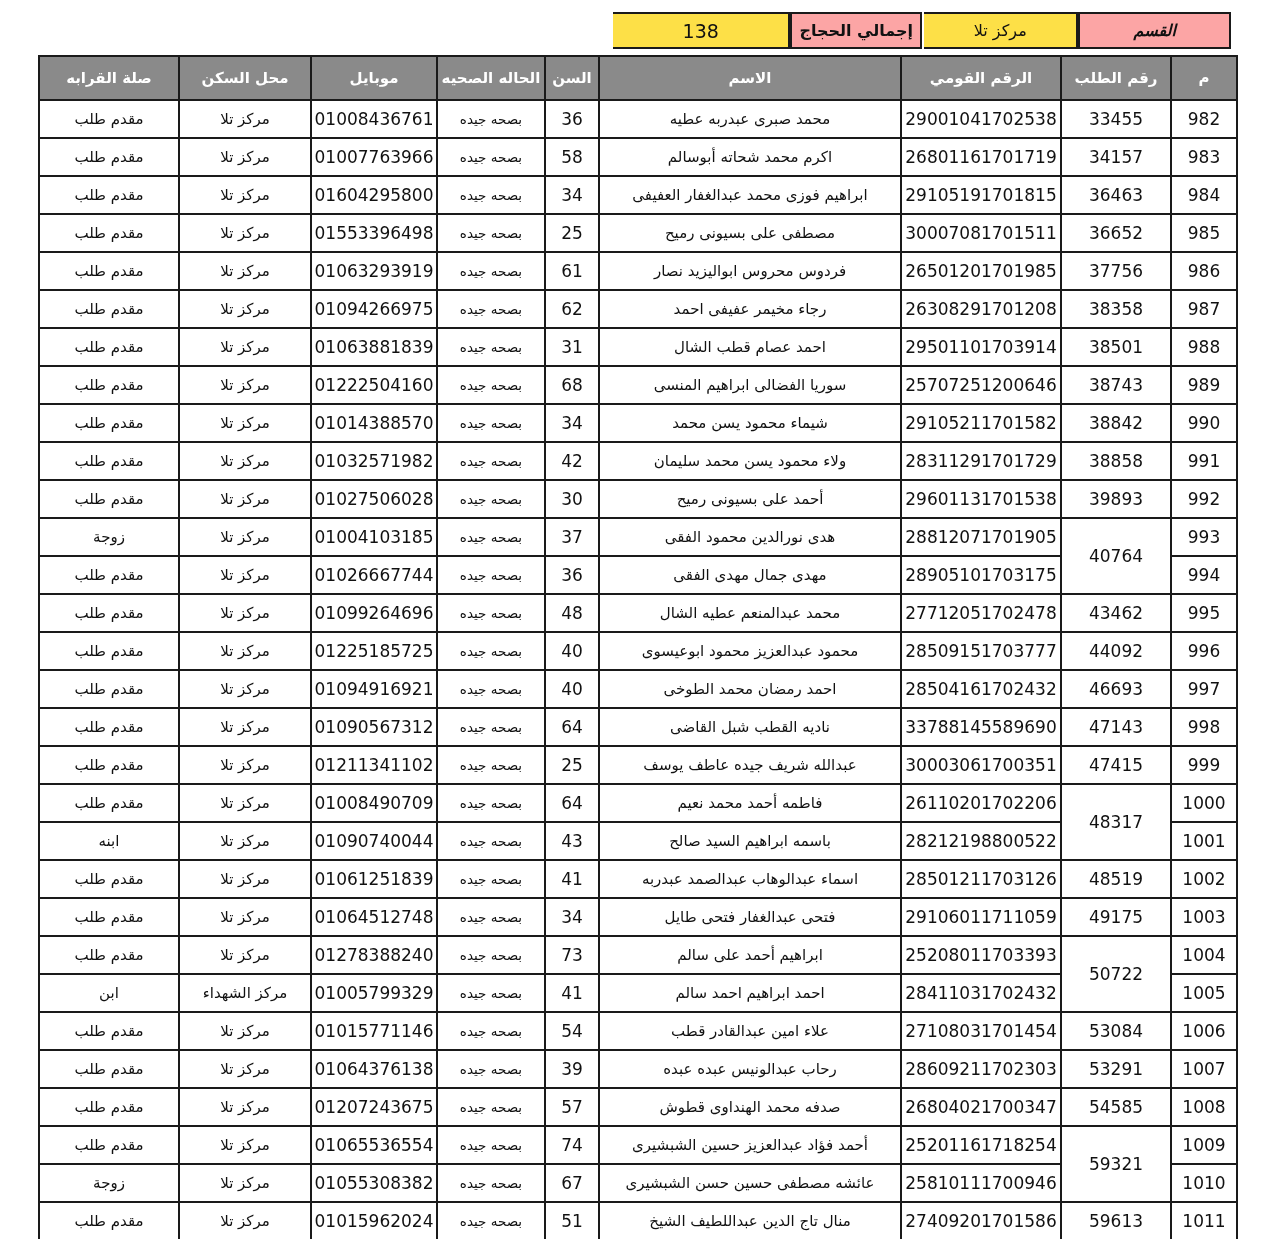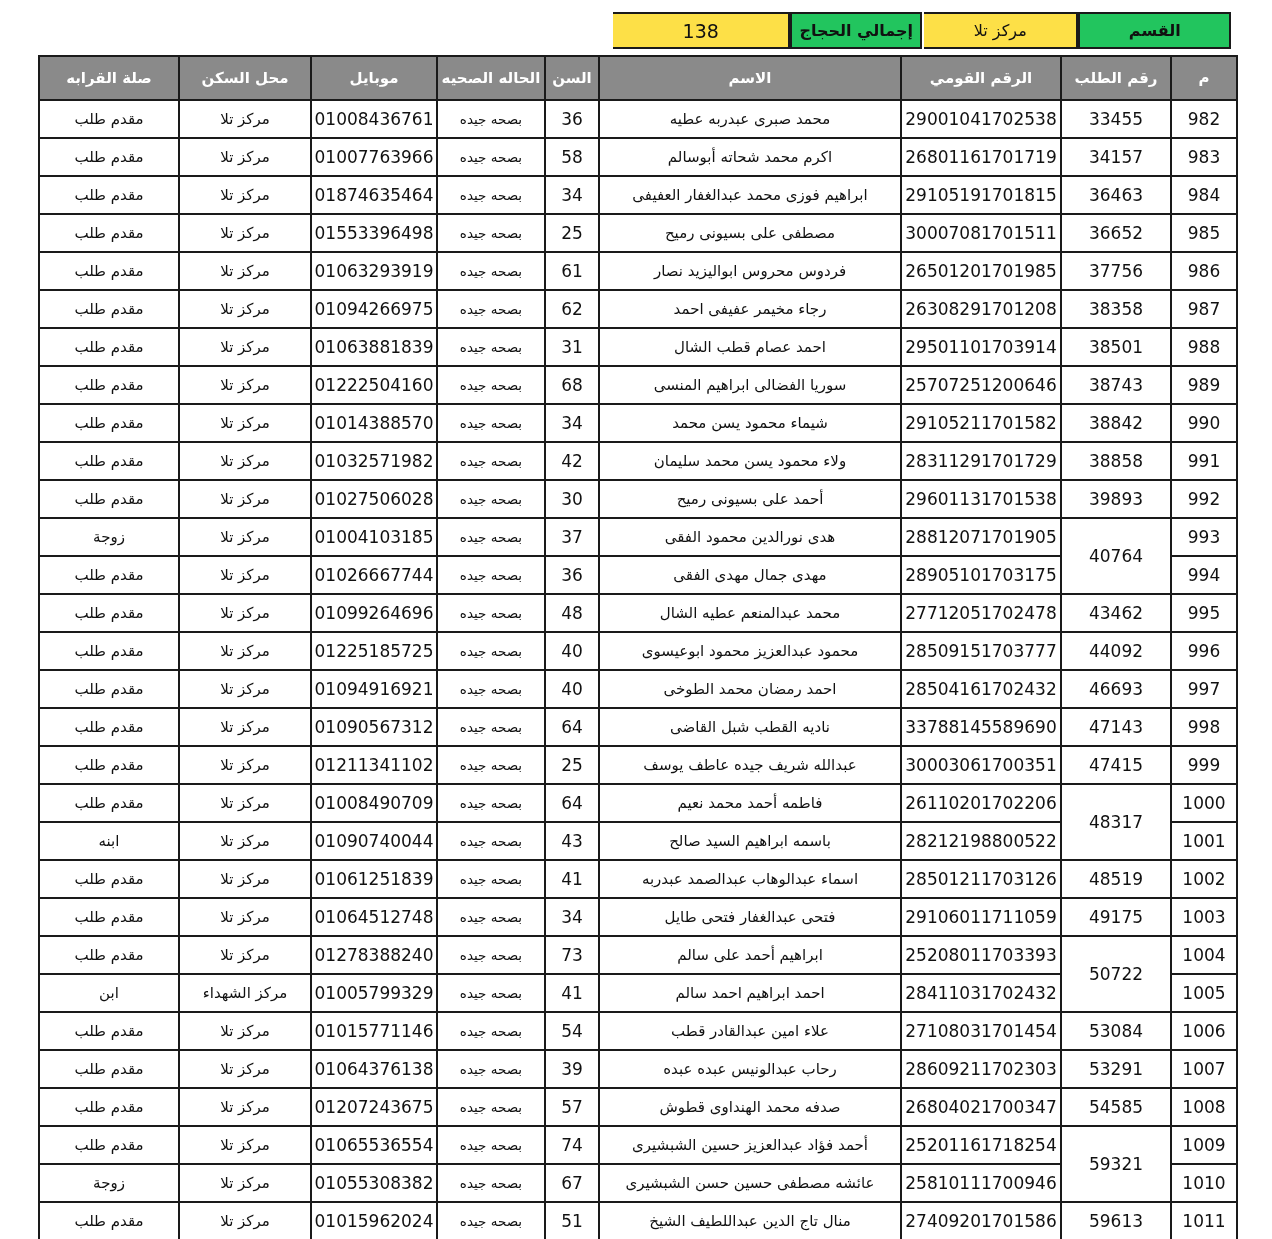--- a/index.html
+++ b/index.html
@@ -22,23 +22,23 @@
     direction: rtl;
   }
   .band-cell {
     border: 2px solid #1a1a1a;
     display: flex;
     align-items: center;
     justify-content: center;
     height: 100%;
     font-size: 16px;
   }
-  .band-label { background: #22c55e; font-weight: bold; }
+  .band-label { background: #fca5a5; font-weight: bold; }
   .band-value { background: #fde047; }
-  .w-section-label { width: 153px; }
+  .w-section-label { width: 153px; font-style: italic; }
   .w-section-value { width: 155px; border-left: none; }
   .w-count-label  { width: 132px; margin-right: 2px; }
   .w-count-value  { width: 178px; border-left: none; font-size: 19px; }
   
   table.roster {
     position: absolute;
     top: 55px;
     left: 38px;
     width: 1198px;
     border-collapse: collapse;
@@ -138,21 +138,21 @@
         <td>مركز تلا</td>
         <td>مقدم طلب</td>
       </tr>
       <tr>
         <td class="num">984</td>
         <td class="num">36463</td>
         <td class="num">29105191701815</td>
         <td>ابراهيم فوزى محمد عبدالغفار العفيفى</td>
         <td class="num">34</td>
         <td class="health">بصحه جيده</td>
-        <td class="num">01874635464</td>
+        <td class="num">01604295800</td>
         <td>مركز تلا</td>
         <td>مقدم طلب</td>
       </tr>
       <tr>
         <td class="num">985</td>
         <td class="num">36652</td>
         <td class="num">30007081701511</td>
         <td>مصطفى على بسيونى رميح</td>
         <td class="num">25</td>
         <td class="health">بصحه جيده</td>

